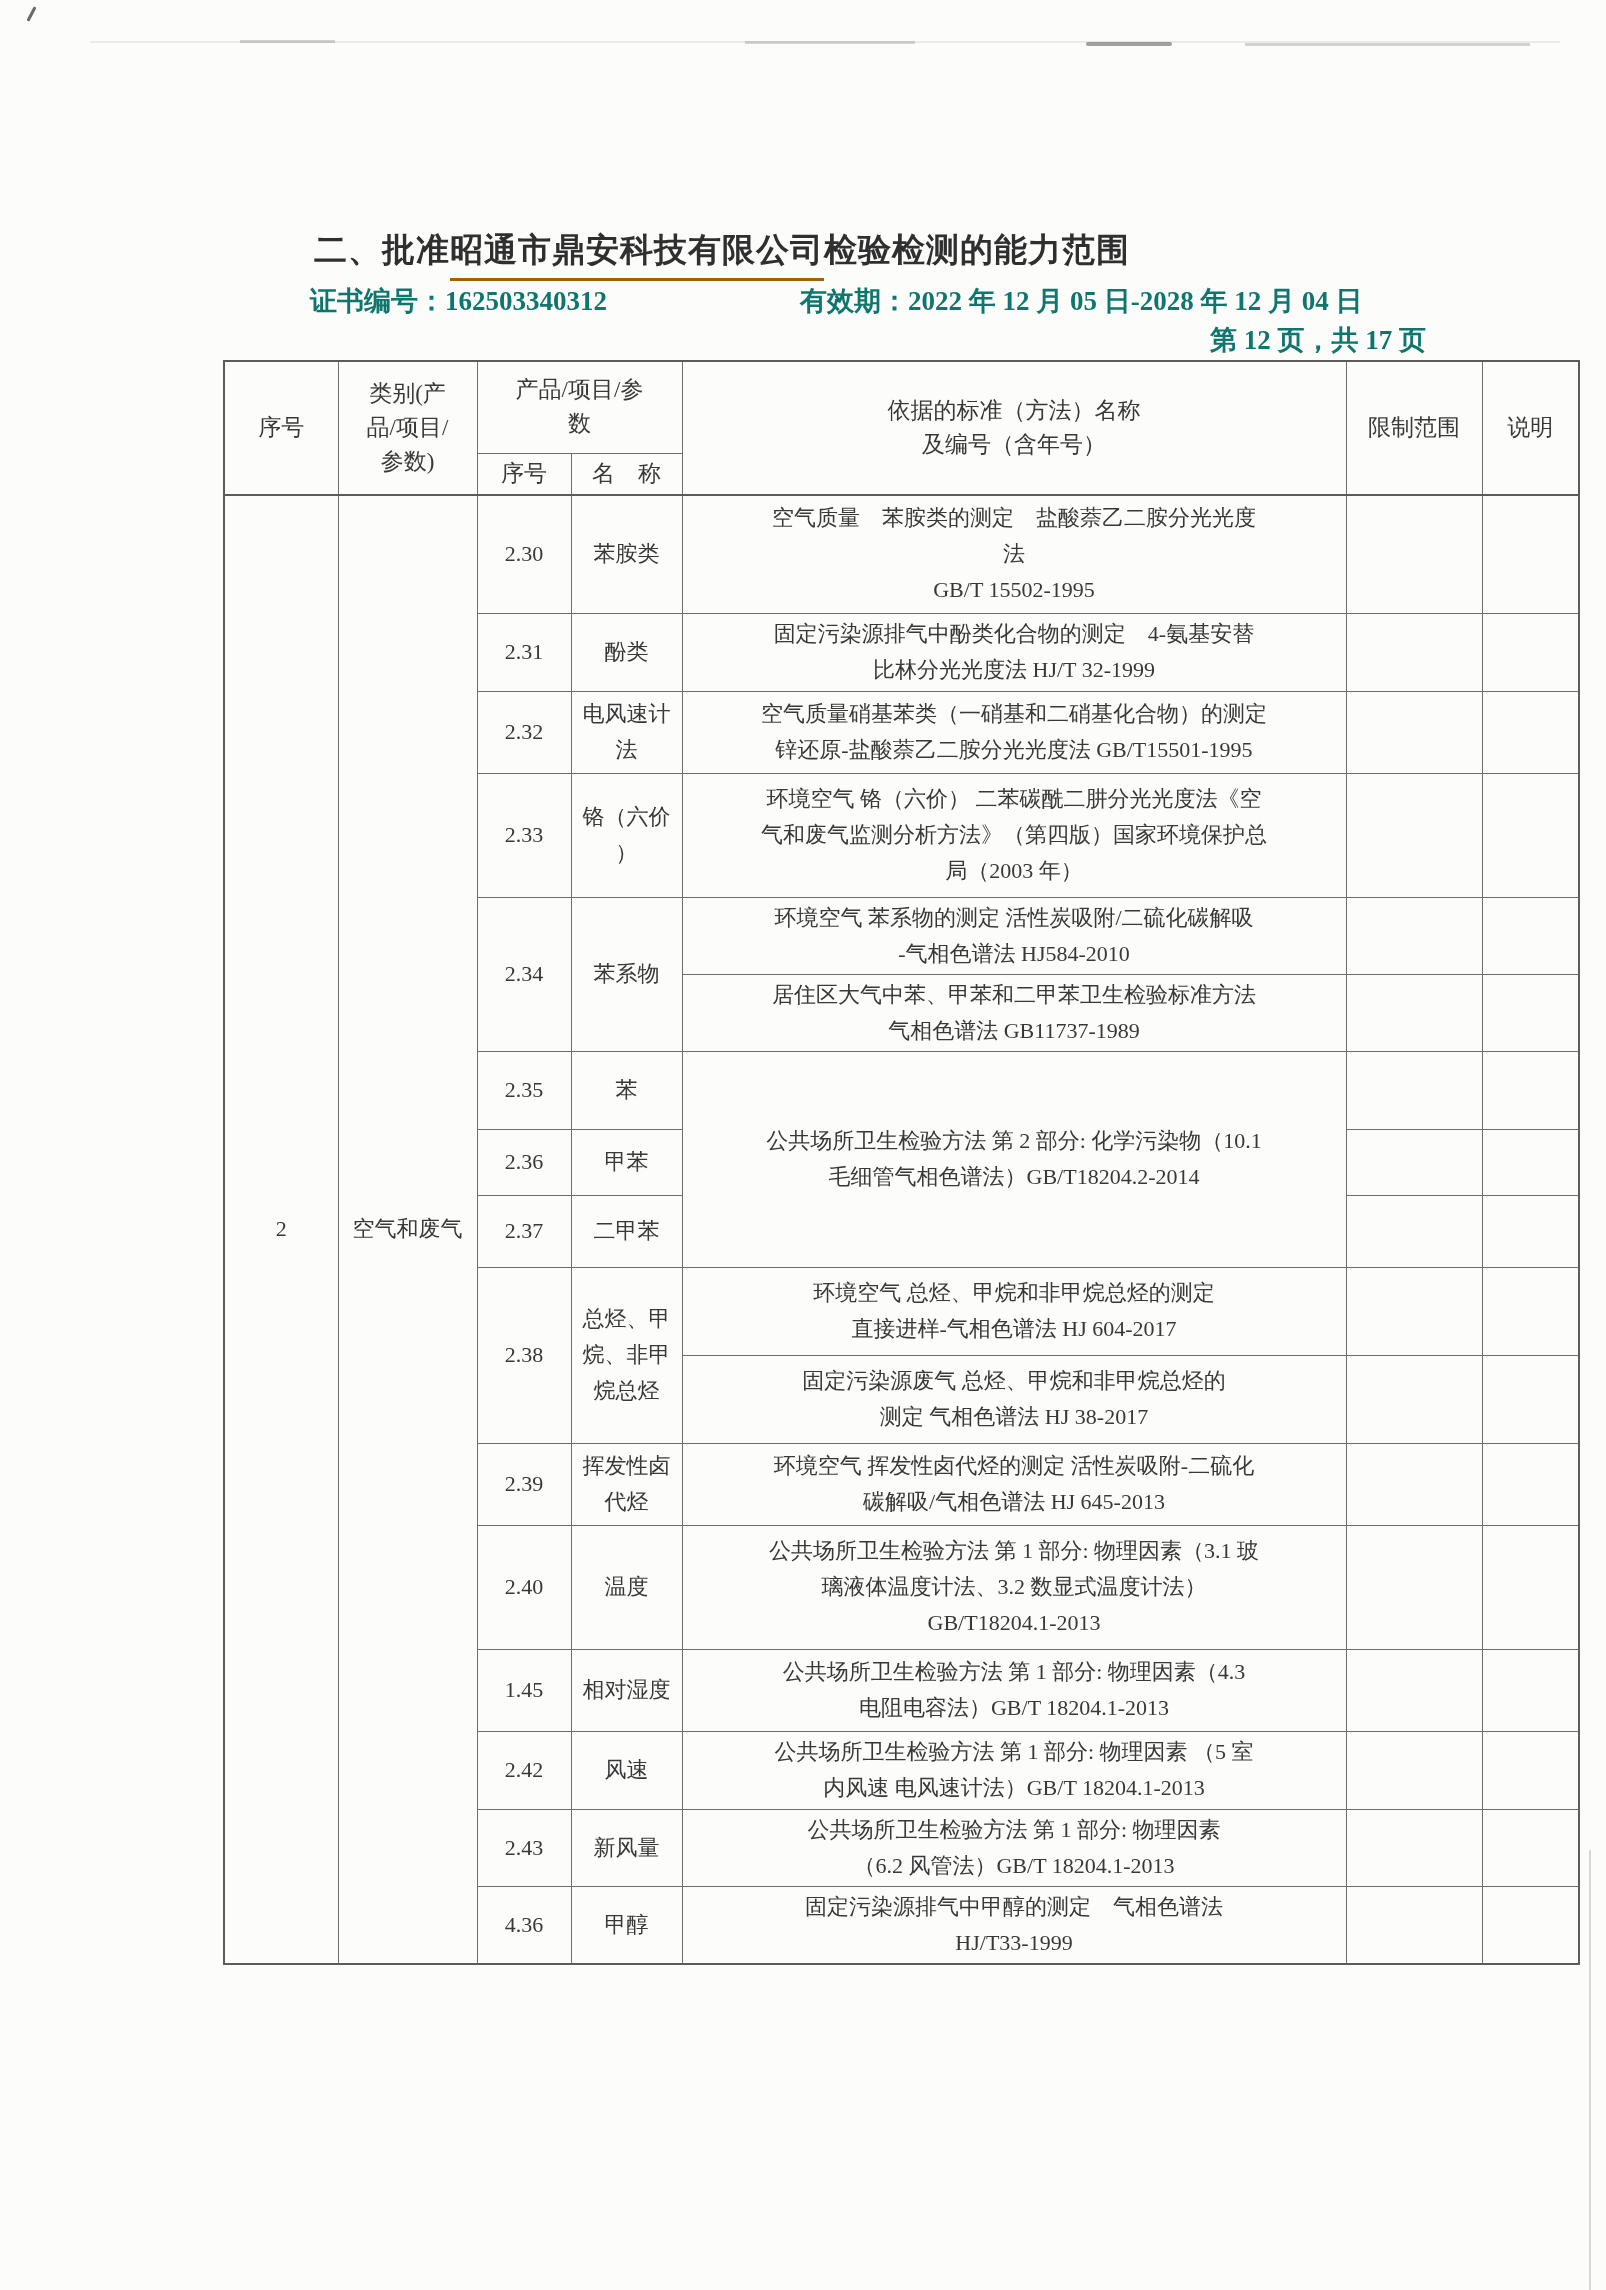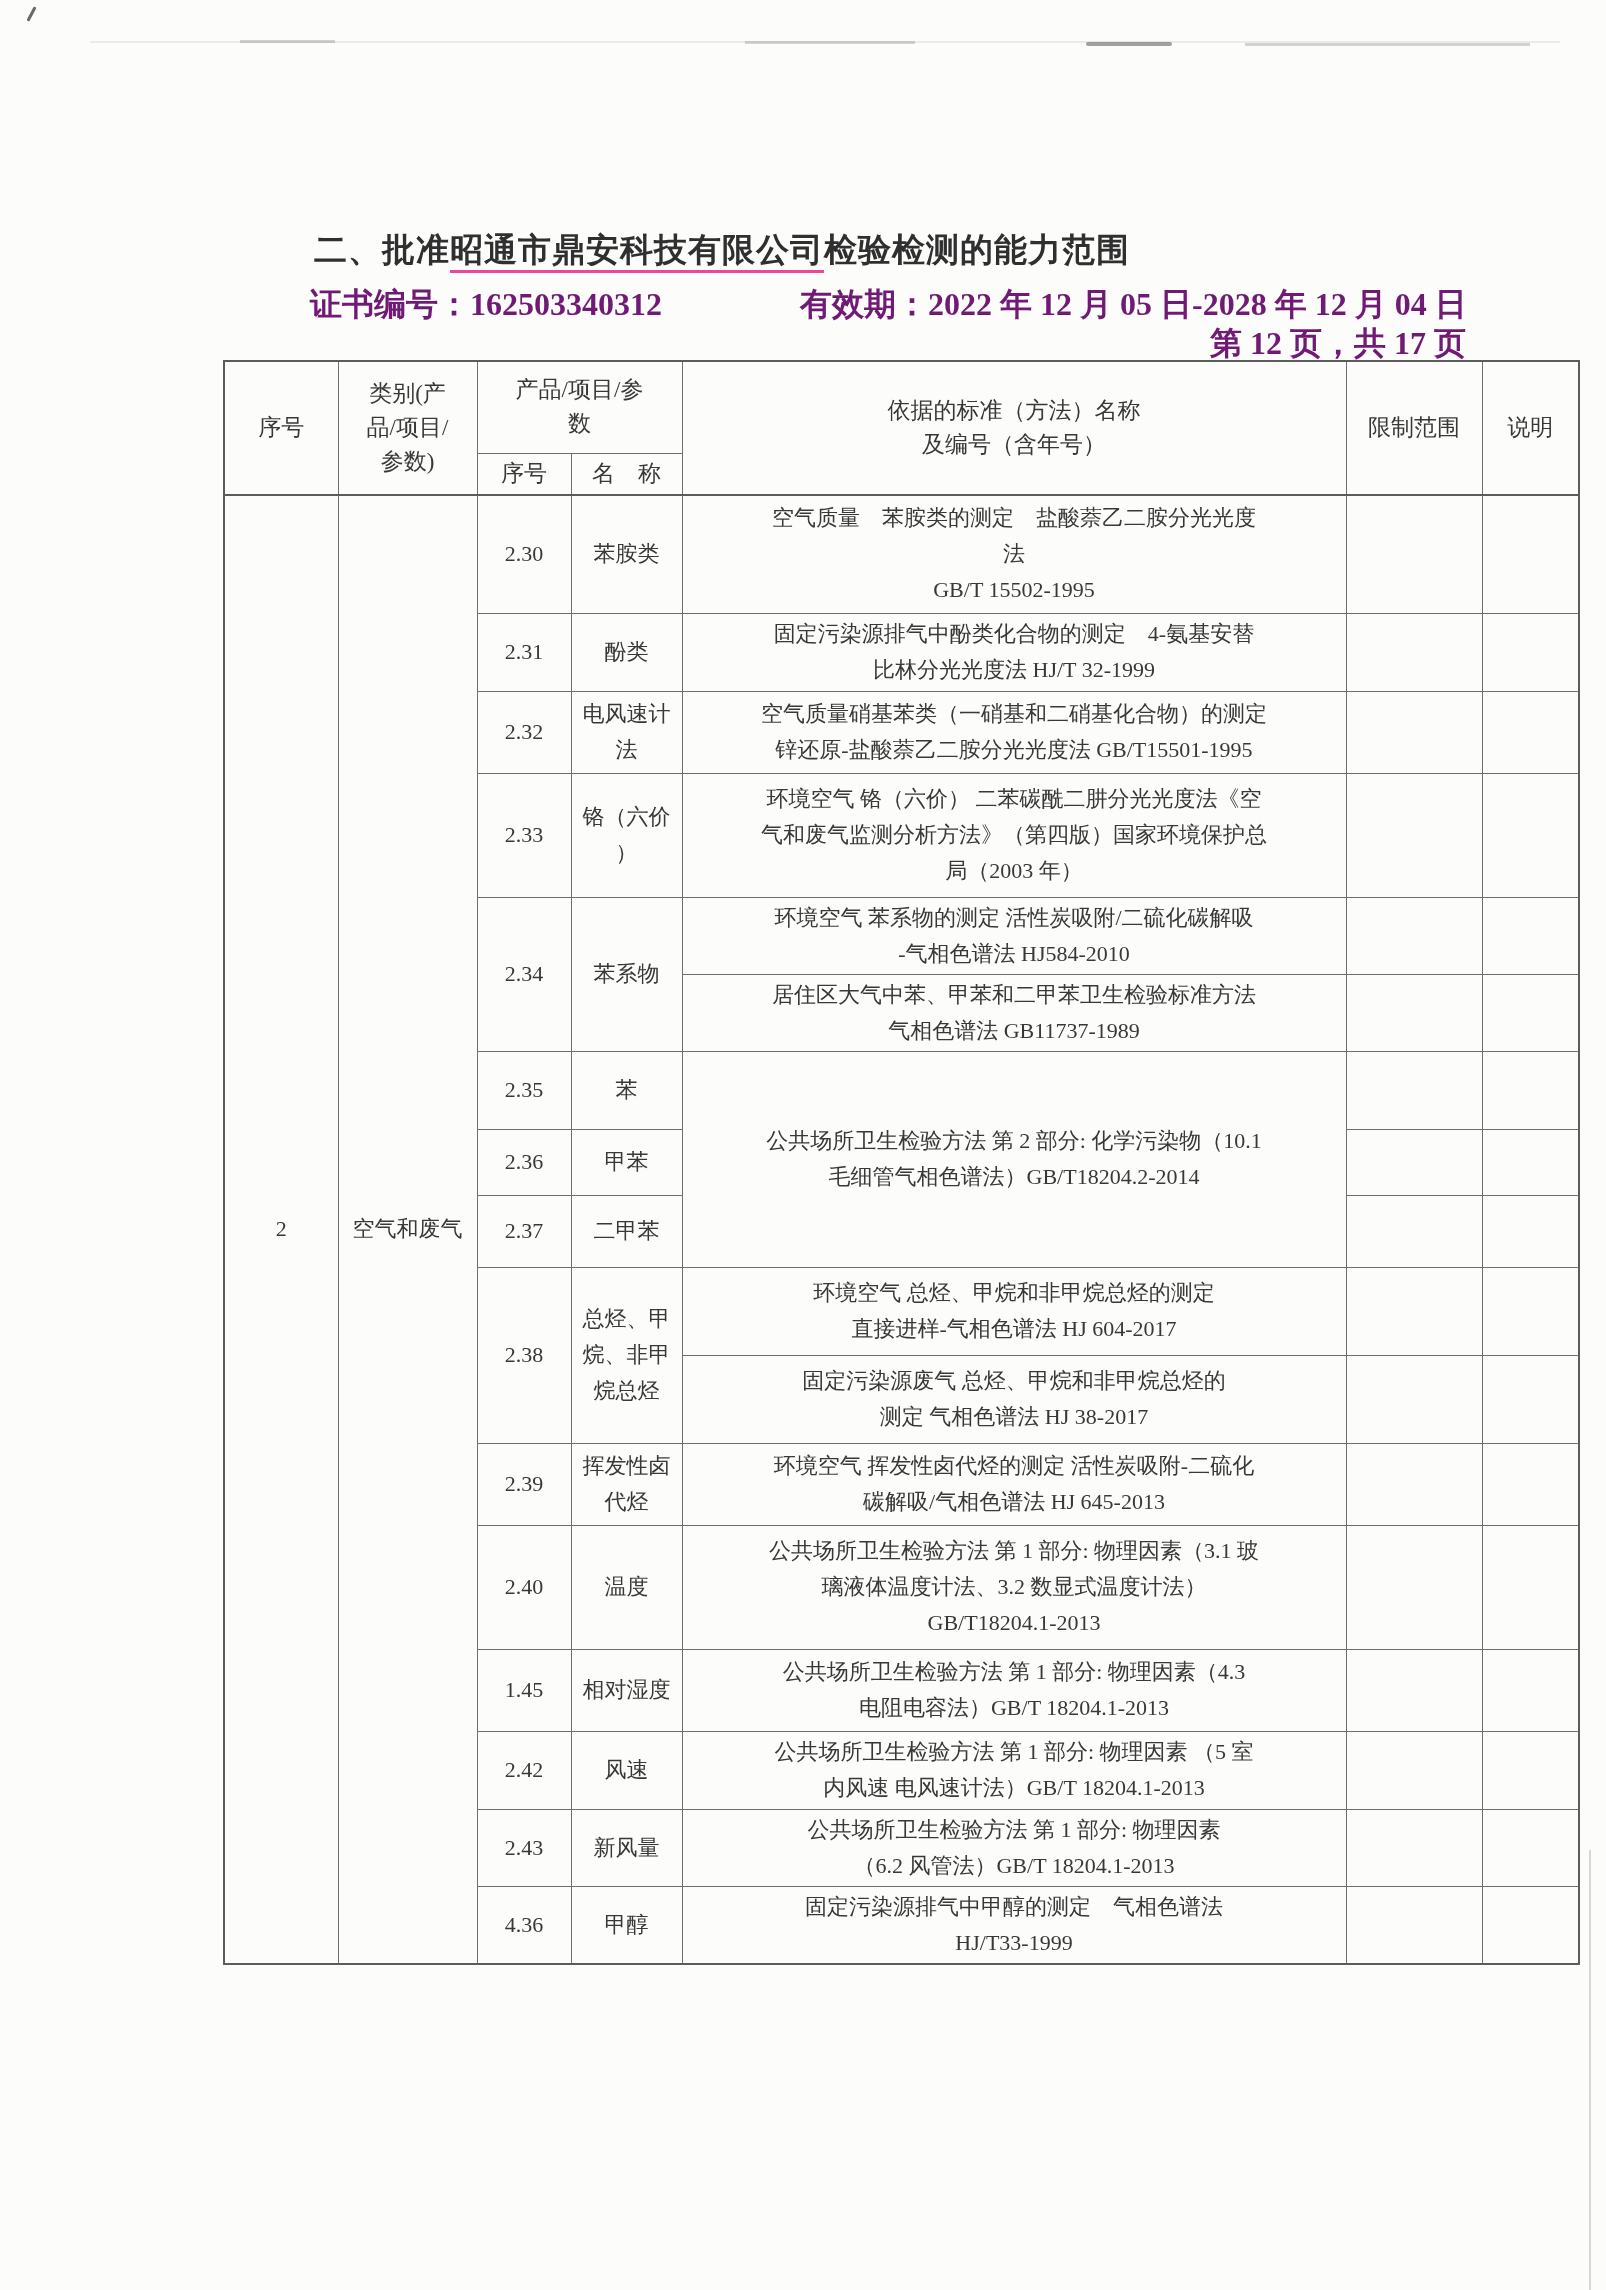--- a/index.html
+++ b/index.html
@@ -25,22 +25,22 @@
   .streak-d { left: 1086px;top: 42px; width: 86px;  height: 4px; background: rgba(70,70,70,.50); border-radius: 2px; }
   .streak-e { left: 1245px;top: 43px; width: 285px; height: 3px; background: rgba(110,110,110,.30); }
   .edge-right { left: 1589px; top: 1850px; width: 2px; height: 440px; background: rgba(120,120,120,.28); }
 
   
   .doc-title {
     position: absolute; left: 314px; top: 228px;
     font-size: 33px; font-weight: bold; color: #2f2f2f;
     letter-spacing: 1px; white-space: nowrap;
   }
-  .doc-title .u { border-bottom: 3px solid #ec4899; padding-bottom: 2px; }
-  .meta { position: absolute; font-size: 32px; font-weight: bold; color: #701a75; white-space: nowrap; }
+  .doc-title .u { border-bottom: 3px solid #a16207; padding-bottom: 10px; }
+  .meta { position: absolute; font-size: 27px; font-weight: bold; color: #0f766e; white-space: nowrap; }
   .m-cert     { left: 310px;  top: 283px; }
   .m-validity { left: 800px;  top: 283px; }
   .m-address  { left: 310px;  top: 322px; }
   .m-page     { left: 1190px; top: 322px; margin-left: 20px; }
 
   
   table.cap {
     position: absolute; left: 223px; top: 360px;
     width: 1355px;
     border-collapse: collapse; table-layout: fixed;

